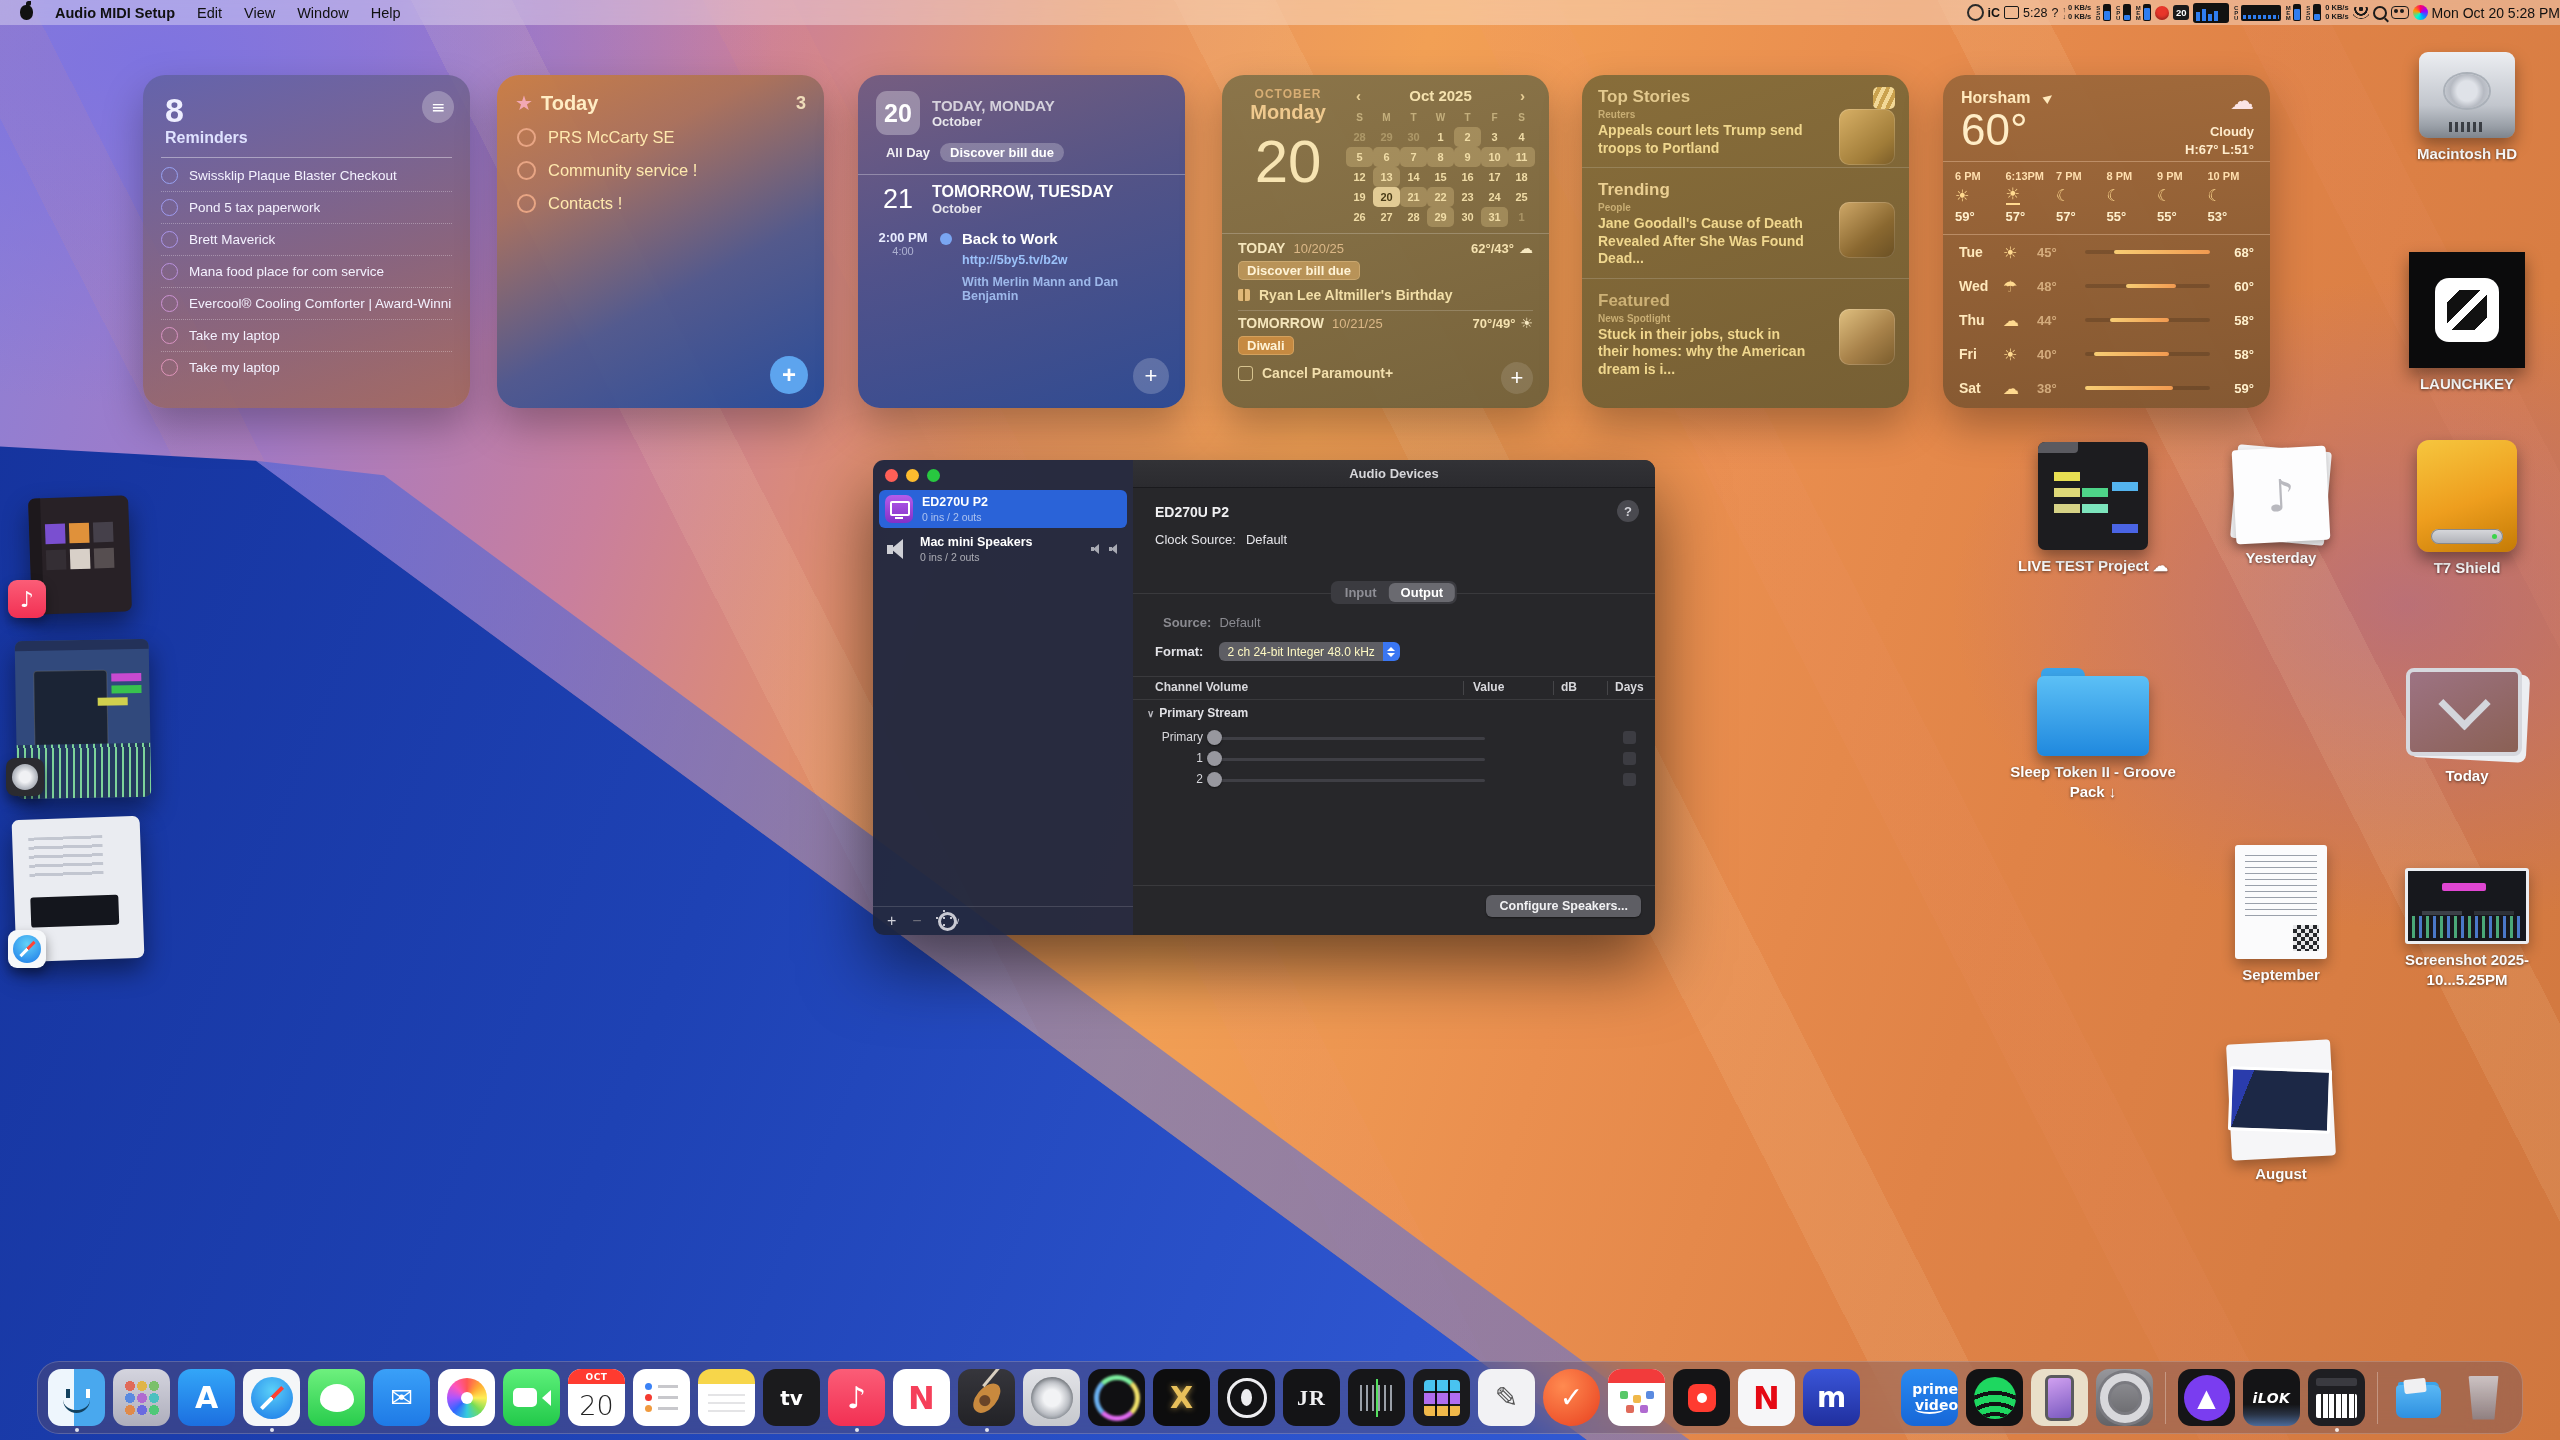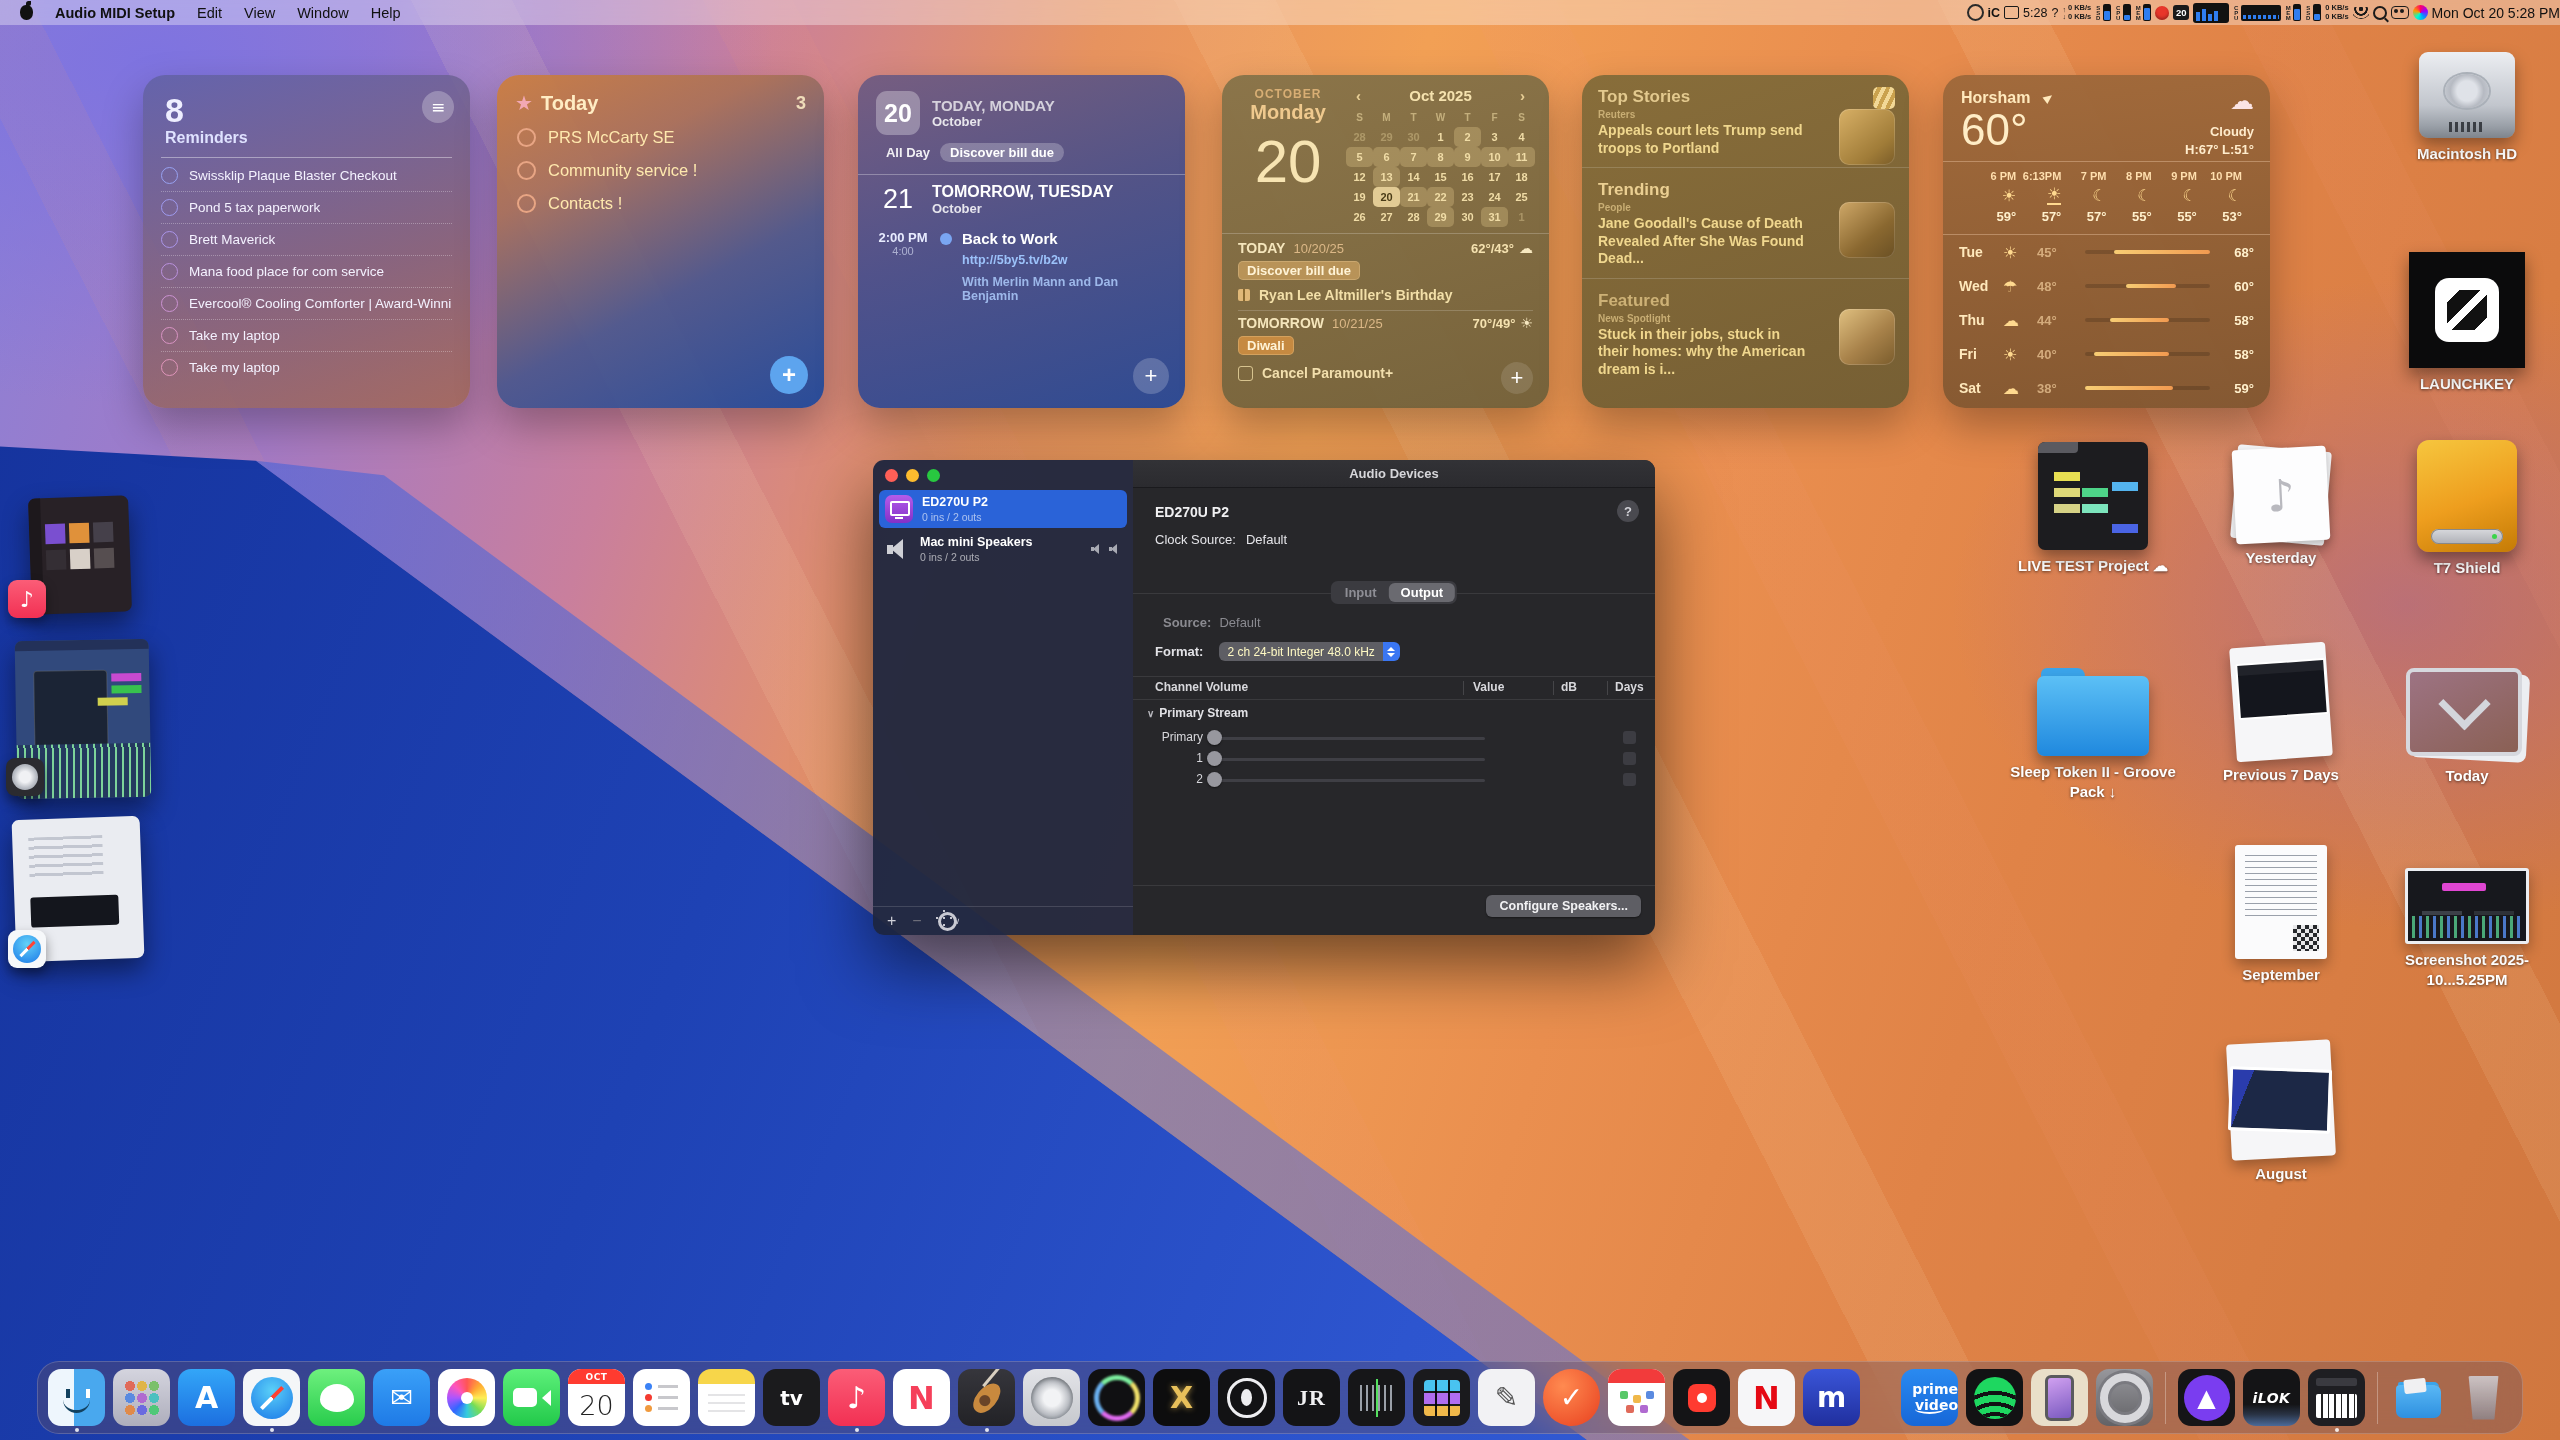--- a/index.html
+++ b/index.html
@@ -134,21 +134,21 @@
     background:linear-gradient(140deg,#d8b066,#a07c38 70%,#7a5c28);box-shadow:inset 0 0 0 1px rgba(255,255,255,.15);}
   .nw-logo{position:absolute;right:14px;top:12px;width:22px;height:22px;border-radius:5px;
     background:repeating-linear-gradient(115deg,#f2d896 0 4px,#caa24e 4px 8px);}
   .w-wx{left:1943px;background:linear-gradient(175deg,rgba(158,104,58,.95),rgba(128,86,48,.95));color:#ffe9bc;}
   .wx-head{padding:14px 18px 8px;position:relative;border-bottom:1px solid rgba(255,220,190,.35);}
   .wx-loc{font-size:16px;font-weight:800;display:flex;align-items:center;gap:14px;}
   .loc-arrow{width:0;height:0;border-left:9px solid #ffe9bc;border-top:4px solid transparent;border-bottom:4px solid transparent;transform:rotate(-38deg);}
   .wx-temp{font-size:44px;font-weight:300;color:#ffedc6;line-height:1.05;}
   .wx-cloud{position:absolute;right:16px;top:12px;font-family:"DejaVu Sans",sans-serif;font-size:24px;color:#fbe4e4;}
   .wx-cond{position:absolute;right:16px;top:48px;text-align:right;font-size:13px;font-weight:bold;color:#ffeccc;line-height:1.35;}
-  .wx-hours{display:grid;grid-template-columns:repeat(6,1fr);padding:8px 28px 10px;border-bottom:1px solid rgba(255,220,190,.35);text-align:right;}
+  .wx-hours{display:grid;grid-template-columns:repeat(6,1fr);padding:8px 12px 10px;border-bottom:1px solid rgba(255,220,190,.35);text-align:left;}
   .wx-h-t{font-size:11px;font-weight:800;color:#ffdfae;}
   .wx-h-i{font-family:"DejaVu Sans",sans-serif;font-size:16px;color:#ffd98f;margin:4px 0;}
   .wx-h-i.sunset{border-bottom:2px solid #ffd98f;display:inline-block;line-height:1;padding-bottom:1px;}
   .wx-h-temp{font-size:13px;font-weight:800;color:#fff0cc;}
   .wx-day{display:flex;align-items:center;padding:7.5px 16px;}
   .wx-d-name{width:44px;font-size:14px;font-weight:800;}
   .wx-d-ic{width:34px;font-family:"DejaVu Sans",sans-serif;font-size:16px;color:#ffd98f;}
   .wx-d-lo{width:38px;font-size:13px;font-weight:bold;color:rgba(255,220,170,.62);}
   .wx-track{flex:1;height:4px;border-radius:2px;background:rgba(0,0,0,.16);position:relative;margin:0 10px;}
   .wx-bar{position:absolute;top:0;bottom:0;border-radius:2px;background:linear-gradient(90deg,#f7cd74,#f29a50);}
@@ -822,26 +822,20 @@
         <div class="t7-ic"></div>
       </div>
     <div class="dlabel">T7 Shield</div>
   </div>
   <div class="dicon" style="left:2010px;top:668px;width:166px;">
     <div class="ic-center">
         <div class="fold-ic"></div>
       </div>
     <div class="dlabel">Sleep Token II - Groove Pack ↓</div>
   </div>
-  <div class="dicon" style="left:2198px;top:645px;width:166px;">
-    <div class="ic-center">
-        <div class="p7-ic"></div>
-      </div>
-    <div class="dlabel">Previous 7 Days</div>
-  </div>
   <div class="dicon" style="left:2382px;top:668px;">
     <div class="ic-center">
         <div class="today-ic">
           <span class="scr">
             <span class="chev"></span>
           </span>
         </div>
       </div>
     <div class="dlabel">Today</div>
   </div>

